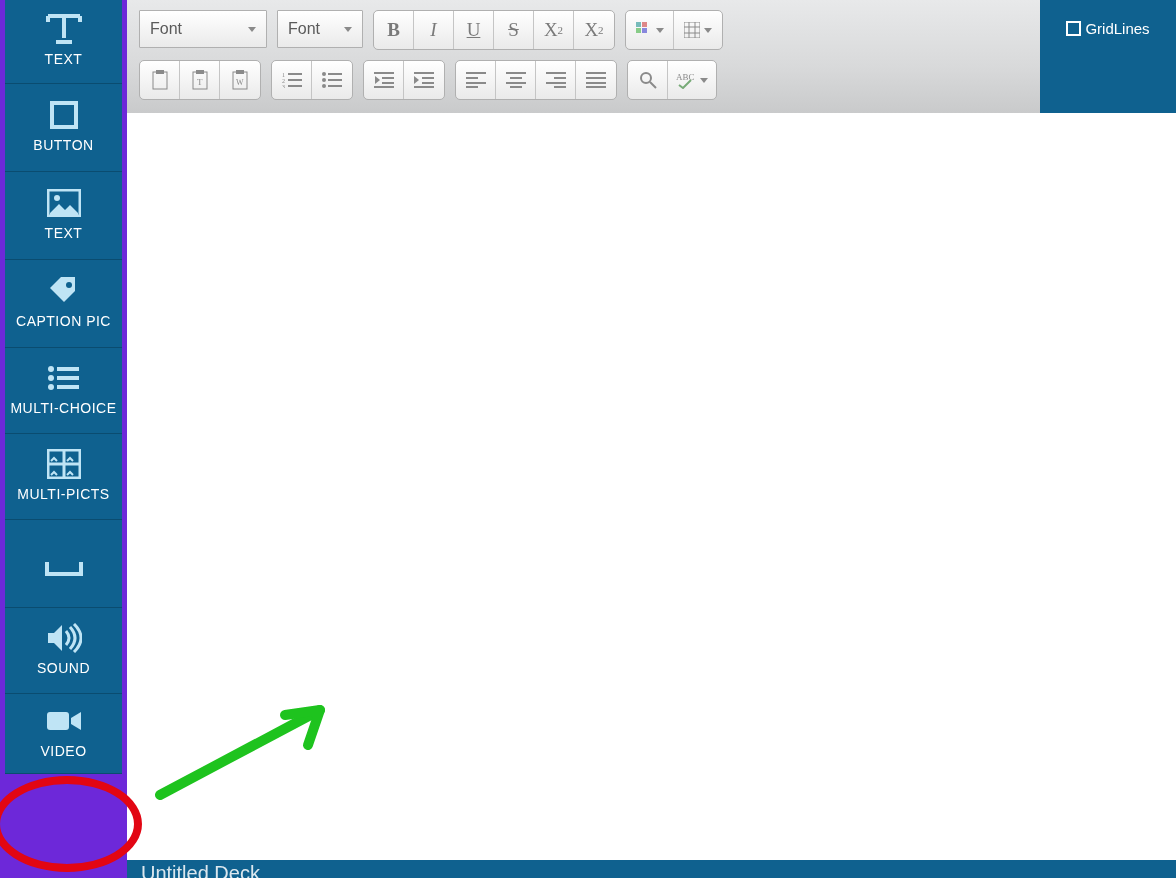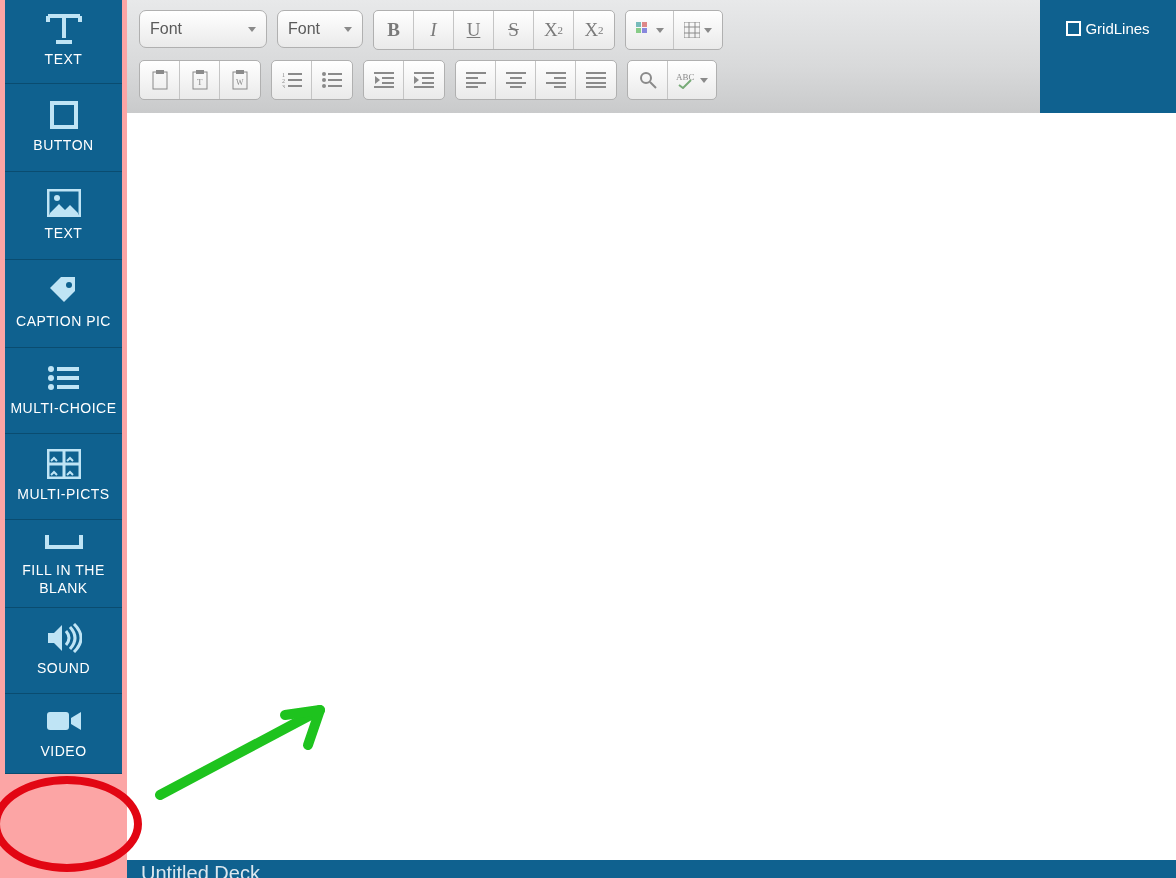--- a/index.html
+++ b/index.html
@@ -11,21 +11,21 @@
     background: #f5f5f5;
     position: relative;
   }
 
   
   .sidebar {
     position: absolute;
     left: 0; top: 0;
     width: 127px;
     height: 878px;
-    background: #fca5a5;
+    background: #6d28d9;
   }
   .sb-item {
     width: 117px;
     margin-left: 5px;
     background: #0f618f;
     border-bottom: 1px solid #0a4c70;
     display: flex;
     flex-direction: column;
     align-items: center;
     justify-content: center;
@@ -80,21 +80,21 @@
   .tb-btn.split { width: 48px; }
   .caret {
      margin-left:4px; display:inline-block;
      border-left:4px solid transparent;
      border-right:4px solid transparent;
      border-top:5px solid #8a8a8a;
   }
   .tb-select {
     height: 38px;
     border: 1px solid #b0b0b0;
-    border-radius: 7px;
+    border-radius: 1px;
     background: linear-gradient(#ffffff,#eaeaea);
     display:flex; align-items:center;
     padding: 0 10px;
     color: #5a5a5a;
     font-size: 16px;
     cursor: pointer;
   }
   .tb-select .caret { margin-left:18px; }
   .tb-select.font { width:128px; justify-content:space-between;}
   .tb-select.size { width:86px; justify-content:space-between;}
@@ -230,21 +230,20 @@
     </div>
     <div class="sb-label">MULTI-PICTS</div>
   </div>
 
   <div class="sb-item h88">
     <div class="sb-icon">
       <svg width="38" height="18" viewBox="0 0 38 18">
         <path d="M2 2 v12 h34 v-12" stroke="#bfe4f5" stroke-width="4" fill="none"></path>
       </svg>
     </div>
-    <div class="sb-label">FILL IN THE BLANK</div>
   </div>
 
   <div class="sb-item h86">
     <div class="sb-icon">
       <svg width="36" height="30" viewBox="0 0 36 30">
         <path d="M2 10 h6 l8 -8 v26 l-8 -8 H2z" fill="#bfe4f5"></path>
         <path d="M20 8 q6 7 0 14 M24 4 q10 11 0 22 M28 1 q14 14 0 28" stroke="#bfe4f5" stroke-width="3" fill="none"></path>
       </svg>
     </div>
     <div class="sb-label">SOUND</div>

